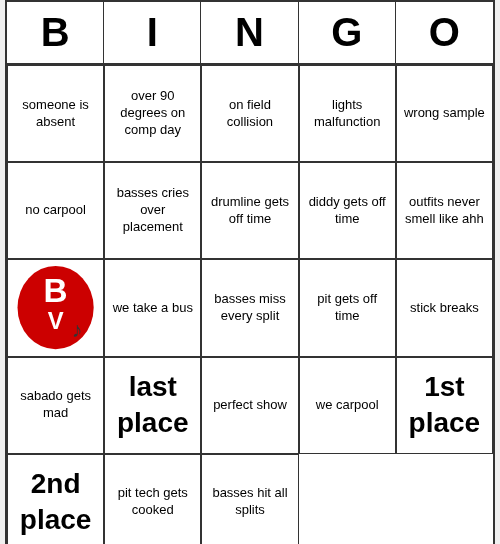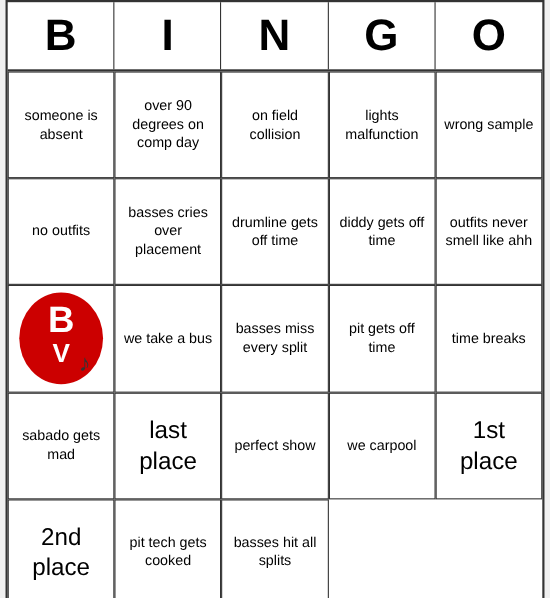--- a/index.html
+++ b/index.html
@@ -41,22 +41,22 @@
       min-height: 88px;
       display: flex;
       align-items: center;
       justify-content: center;
       text-align: center;
       font-size: 13px;
       padding: 4px;
       line-height: 1.3;
     }
     .bingo-cell.large-text {
-      font-size: 22px;
-      font-weight: normal;
+      font-size: 28px;
+      font-weight: bold;
     }
     .bingo-cell.free-space {
       padding: 0;
     }
     .free-space-inner {
       display: flex;
       align-items: center;
       justify-content: center;
       width: 100%;
       height: 100%;
@@ -72,41 +72,41 @@
       <div class="bingo-letter">N</div>
       <div class="bingo-letter">G</div>
       <div class="bingo-letter">O</div>
     </div>
   <div class="bingo-grid">
   <div class="bingo-cell">someone is absent</div>
       <div class="bingo-cell">over 90 degrees on comp day</div>
       <div class="bingo-cell">on field collision</div>
       <div class="bingo-cell">lights malfunction</div>
       <div class="bingo-cell">wrong sample</div>
-      <div class="bingo-cell">no outfits</div>
+      <div class="bingo-cell">no carpool</div>
       <div class="bingo-cell">basses cries over placement</div>
       <div class="bingo-cell">drumline gets off time</div>
       <div class="bingo-cell">diddy gets off time</div>
       <div class="bingo-cell">outfits never smell like ahh</div>
       <div class="bingo-cell free-space">
         <div class="free-space-inner">
           <svg viewBox="0 0 80 80" xmlns="http://www.w3.org/2000/svg">
 
             <ellipse cx="40" cy="40" rx="32" ry="35" fill="#cc0000"></ellipse>
             <text x="40" y="35" text-anchor="middle" font-size="28" font-weight="bold" fill="white" font-family="Arial">B</text>
             <text x="40" y="58" text-anchor="middle" font-size="20" font-weight="bold" fill="white" font-family="Arial">V</text>
 
             <text x="58" y="65" text-anchor="middle" font-size="18" fill="#333" font-family="Arial">♪</text>
           </svg>
         </div>
       </div>
       <div class="bingo-cell">we take a bus</div>
       <div class="bingo-cell">basses miss every split</div>
       <div class="bingo-cell">pit gets off time</div>
-      <div class="bingo-cell">time breaks</div>
+      <div class="bingo-cell">stick breaks</div>
       <div class="bingo-cell">sabado gets mad</div>
       <div class="bingo-cell large-text">last place</div>
       <div class="bingo-cell">perfect show</div>
       <div class="bingo-cell">we carpool</div>
       <div class="bingo-cell large-text">1st place</div>
       <div class="bingo-cell large-text">2nd place</div>
       <div class="bingo-cell">pit tech gets cooked</div>
       <div class="bingo-cell">basses hit all splits</div>
     </div>
 </div>

